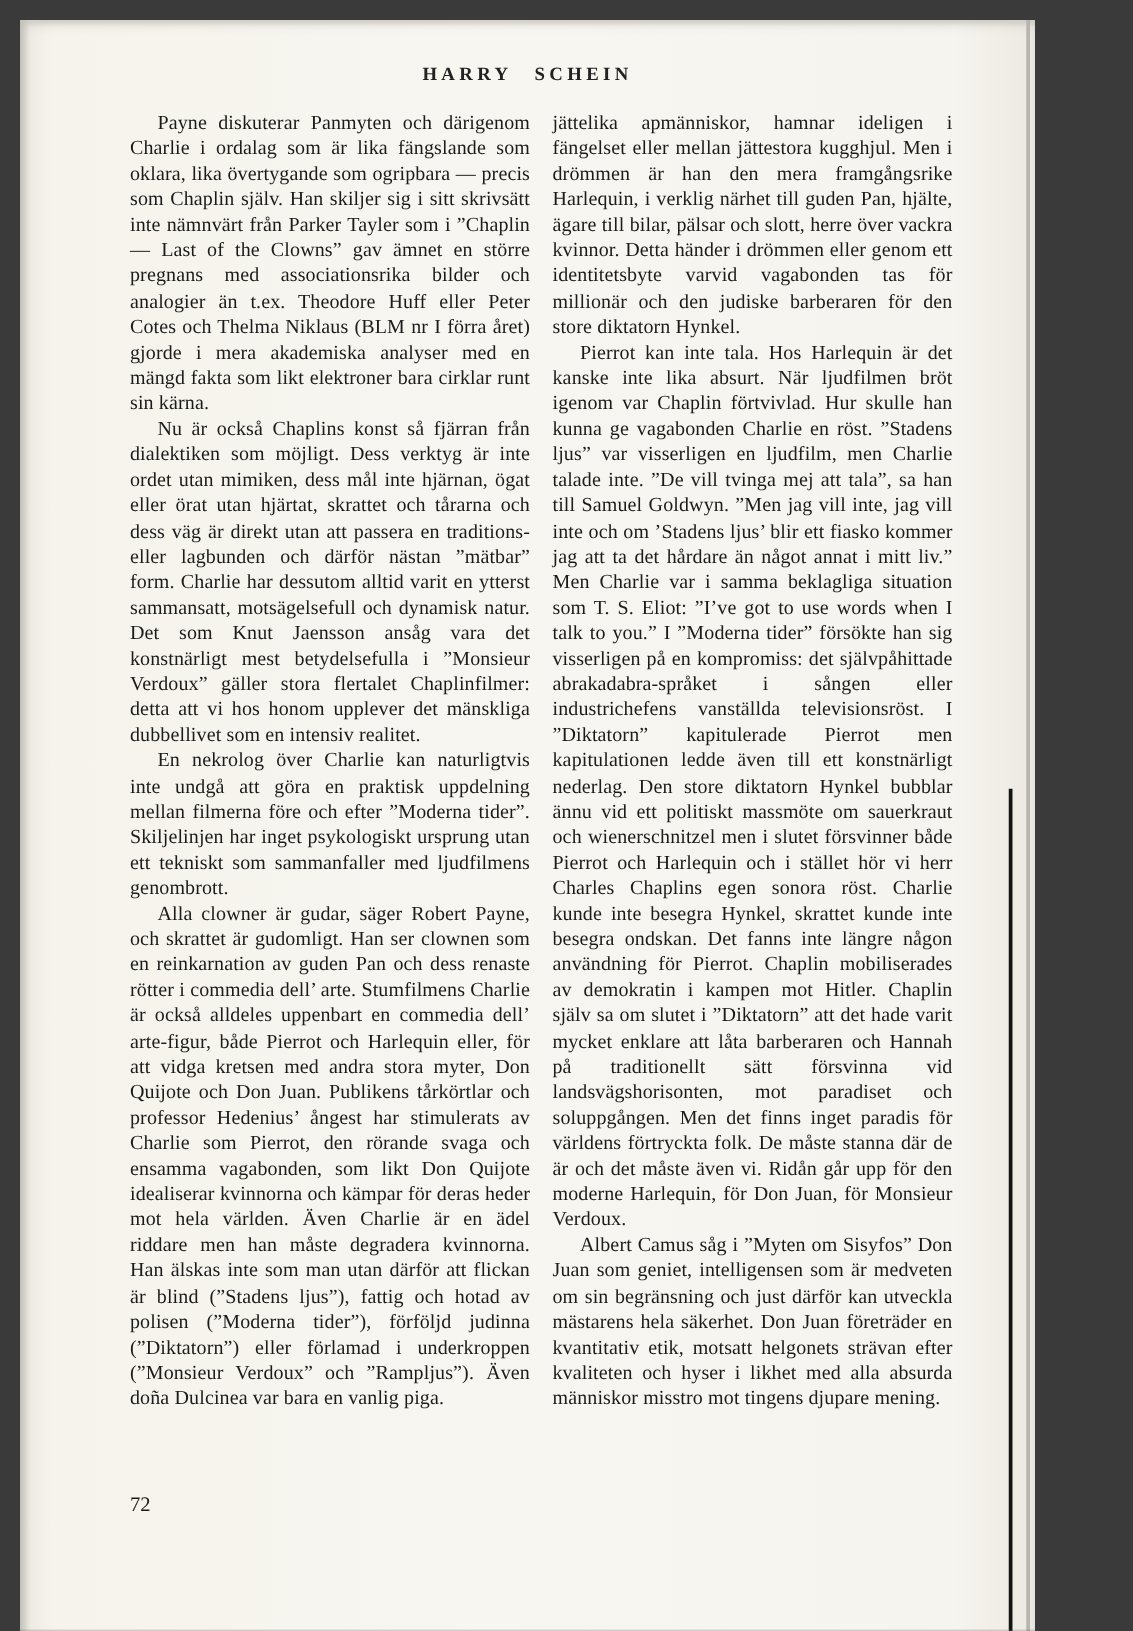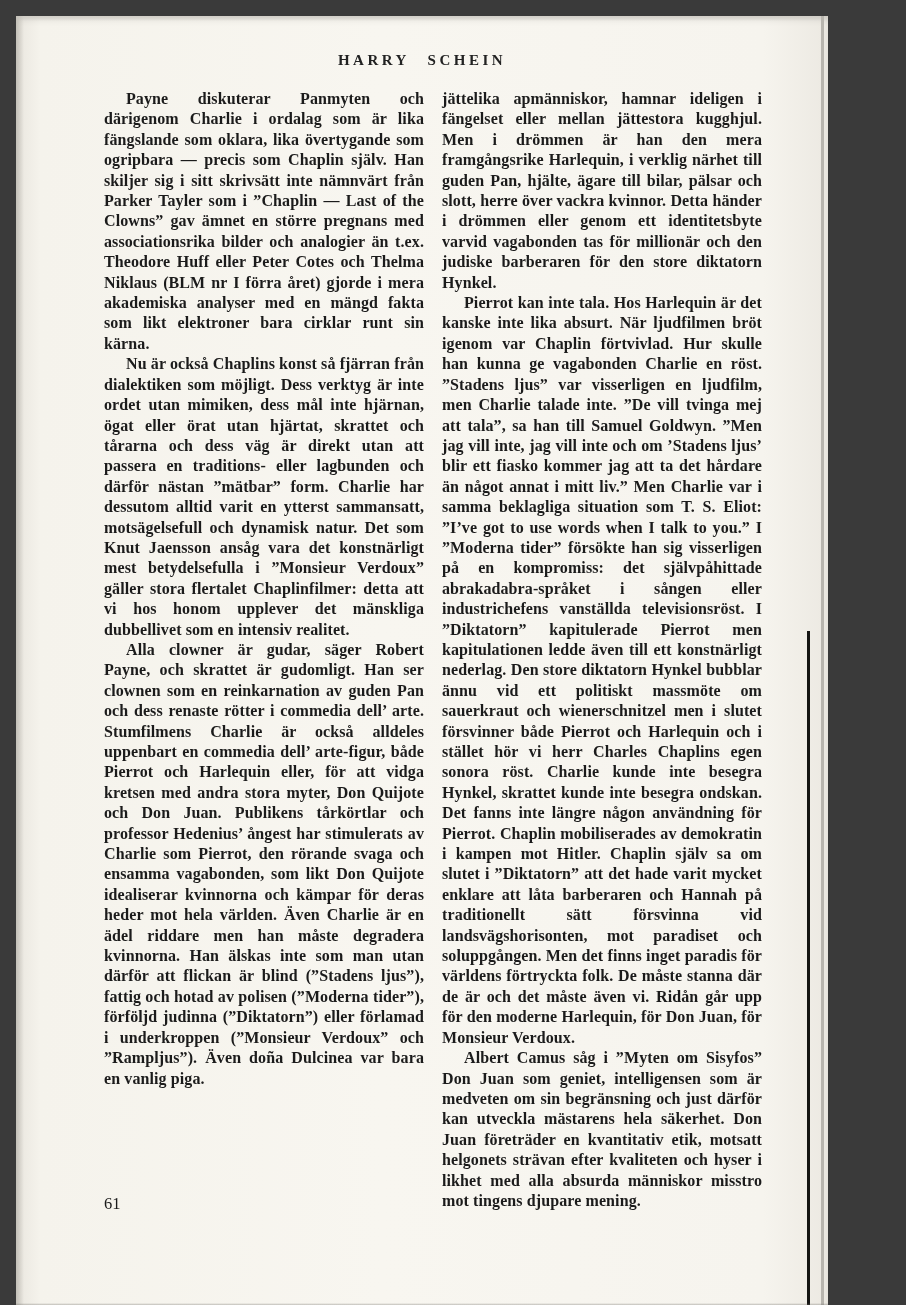--- a/index.html
+++ b/index.html
@@ -27,21 +27,20 @@
     font-weight: bold;
     letter-spacing: 3.5px;
     word-spacing: 11px;
     color: #222;
   }
   .text-columns {
     display: flex;
     gap: 18px;
     padding: 0 66px 0 88px;
     margin-top: 15px;
-    font-weight: bold;
   }
   .column {
     width: 367px;
     text-align: justify;
     font-size: 16px;
     line-height: 20.4px;
     letter-spacing: 0.1px;
     color: #1b1b1b;
   }
   .para {
@@ -111,30 +110,31 @@
 <div class="scan-page">
 
   <div class="running-head">
     <span>HARRY SCHEIN</span>
   </div>
 
   <div class="text-columns">
     <div class="column">
       <p class="para">Payne diskuterar Panmyten och därigenom Charlie i ordalag som är lika fängslande som oklara, lika övertygande som ogripbara — precis som Chaplin själv. Han skiljer sig i sitt skrivsätt inte nämnvärt från Parker Tayler som i ”Chaplin — Last of the Clowns” gav ämnet en större pregnans med associationsrika bilder och analogier än t.ex. Theodore Huff eller Peter Cotes och Thelma Niklaus (BLM nr I förra året) gjorde i mera akademiska analyser med en mängd fakta som likt elektroner bara cirklar runt sin kärna.</p>
       <p class="para">Nu är också Chaplins konst så fjärran från dialektiken som möjligt. Dess verktyg är inte ordet utan mimiken, dess mål inte hjärnan, ögat eller örat utan hjärtat, skrattet och tårarna och dess väg är direkt utan att passera en traditions- eller lagbunden och därför nästan ”mätbar” form. Charlie har dessutom alltid varit en ytterst sammansatt, motsägelsefull och dynamisk natur. Det som Knut Jaensson ansåg vara det konstnärligt mest betydelsefulla i ”Monsieur Verdoux” gäller stora flertalet Chaplinfilmer: detta att vi hos honom upplever det mänskliga dubbellivet som en intensiv realitet.</p>
+      <p class="para">En nekrolog över Charlie kan naturligtvis inte undgå att göra en praktisk uppdelning mellan filmerna före och efter ”Moderna tider”. Skiljelinjen har inget psykologiskt ursprung utan ett tekniskt som sammanfaller med ljudfilmens genombrott.</p>
       <p class="para">Alla clowner är gudar, säger Robert Payne, och skrattet är gudomligt. Han ser clownen som en reinkarnation av guden Pan och dess renaste rötter i commedia dell’ arte. Stumfilmens Charlie är också alldeles uppenbart en commedia dell’ arte-figur, både Pierrot och Harlequin eller, för att vidga kretsen med andra stora myter, Don Quijote och Don Juan. Publikens tårkörtlar och professor Hedenius’ ångest har stimulerats av Charlie som Pierrot, den rörande svaga och ensamma vagabonden, som likt Don Quijote idealiserar kvinnorna och kämpar för deras heder mot hela världen. Även Charlie är en ädel riddare men han måste degradera kvinnorna. Han älskas inte som man utan därför att flickan är blind (”Stadens ljus”), fattig och hotad av polisen (”Moderna tider”), förföljd judinna (”Diktatorn”) eller förlamad i underkroppen (”Monsieur Verdoux” och ”Rampljus”). Även doña Dulcinea var bara en vanlig piga.</p>
     </div>
     <div class="column">
       <p class="para no-indent">jättelika apmänniskor, hamnar ideligen i fängelset eller mellan jättestora kugghjul. Men i drömmen är han den mera framgångsrike Harlequin, i verklig närhet till guden Pan, hjälte, ägare till bilar, pälsar och slott, herre över vackra kvinnor. Detta händer i drömmen eller genom ett identitetsbyte varvid vagabonden tas för millionär och den judiske barberaren för den store diktatorn Hynkel.</p>
       <p class="para">Pierrot kan inte tala. Hos Harlequin är det kanske inte lika absurt. När ljudfilmen bröt igenom var Chaplin förtvivlad. Hur skulle han kunna ge vagabonden Charlie en röst. ”Stadens ljus” var visserligen en ljudfilm, men Charlie talade inte. ”De vill tvinga mej att tala”, sa han till Samuel Goldwyn. ”Men jag vill inte, jag vill inte och om ’Stadens ljus’ blir ett fiasko kommer jag att ta det hårdare än något annat i mitt liv.” Men Charlie var i samma beklagliga situation som T. S. Eliot: ”I’ve got to use words when I talk to you.” I ”Moderna tider” försökte han sig visserligen på en kompromiss: det självpåhittade abrakadabra-språket i sången eller industrichefens vanställda televisionsröst. I ”Diktatorn” kapitulerade Pierrot men kapitulationen ledde även till ett konstnärligt nederlag. Den store diktatorn Hynkel bubblar ännu vid ett politiskt massmöte om sauerkraut och wienerschnitzel men i slutet försvinner både Pierrot och Harlequin och i stället hör vi herr Charles Chaplins egen sonora röst. Charlie kunde inte besegra Hynkel, skrattet kunde inte besegra ondskan. Det fanns inte längre någon användning för Pierrot. Chaplin mobiliserades av demokratin i kampen mot Hitler. Chaplin själv sa om slutet i ”Diktatorn” att det hade varit mycket enklare att låta barberaren och Hannah på traditionellt sätt försvinna vid landsvägshorisonten, mot paradiset och soluppgången. Men det finns inget paradis för världens förtryckta folk. De måste stanna där de är och det måste även vi. Ridån går upp för den moderne Harlequin, för Don Juan, för Monsieur Verdoux.</p>
       <p class="para">Albert Camus såg i ”Myten om Sisyfos” Don Juan som geniet, intelligensen som är medveten om sin begränsning och just därför kan utveckla mästarens hela säkerhet. Don Juan företräder en kvantitativ etik, motsatt helgonets strävan efter kvaliteten och hyser i likhet med alla absurda människor misstro mot tingens djupare mening.</p>
     </div>
   </div>
 
-  <div class="page-number">61</div>
+  <div class="page-number">72</div>
 
   <div class="edge-top"></div>
   <div class="edge-left"></div>
   <div class="edge-right-faint"></div>
   <div class="edge-right-dark"></div>
   <div class="edge-bottom-fade"></div>
   <div class="edge-bottom"></div>
 
 </div>
 

